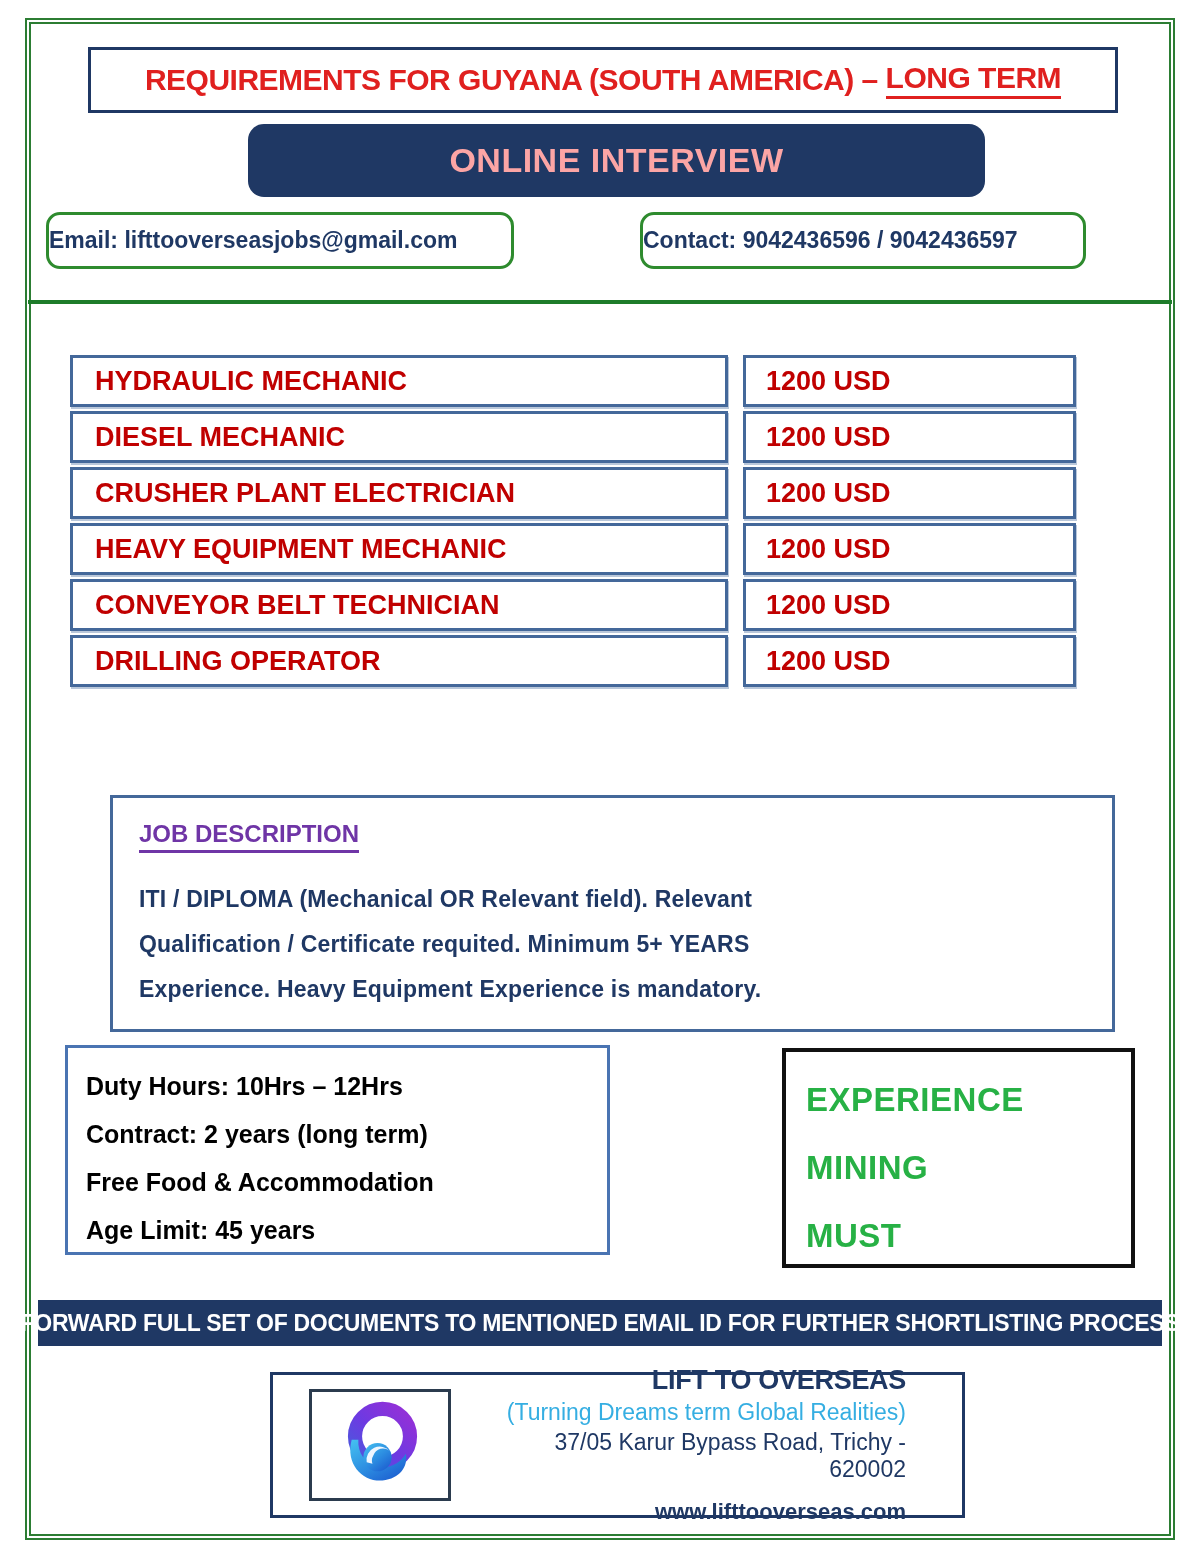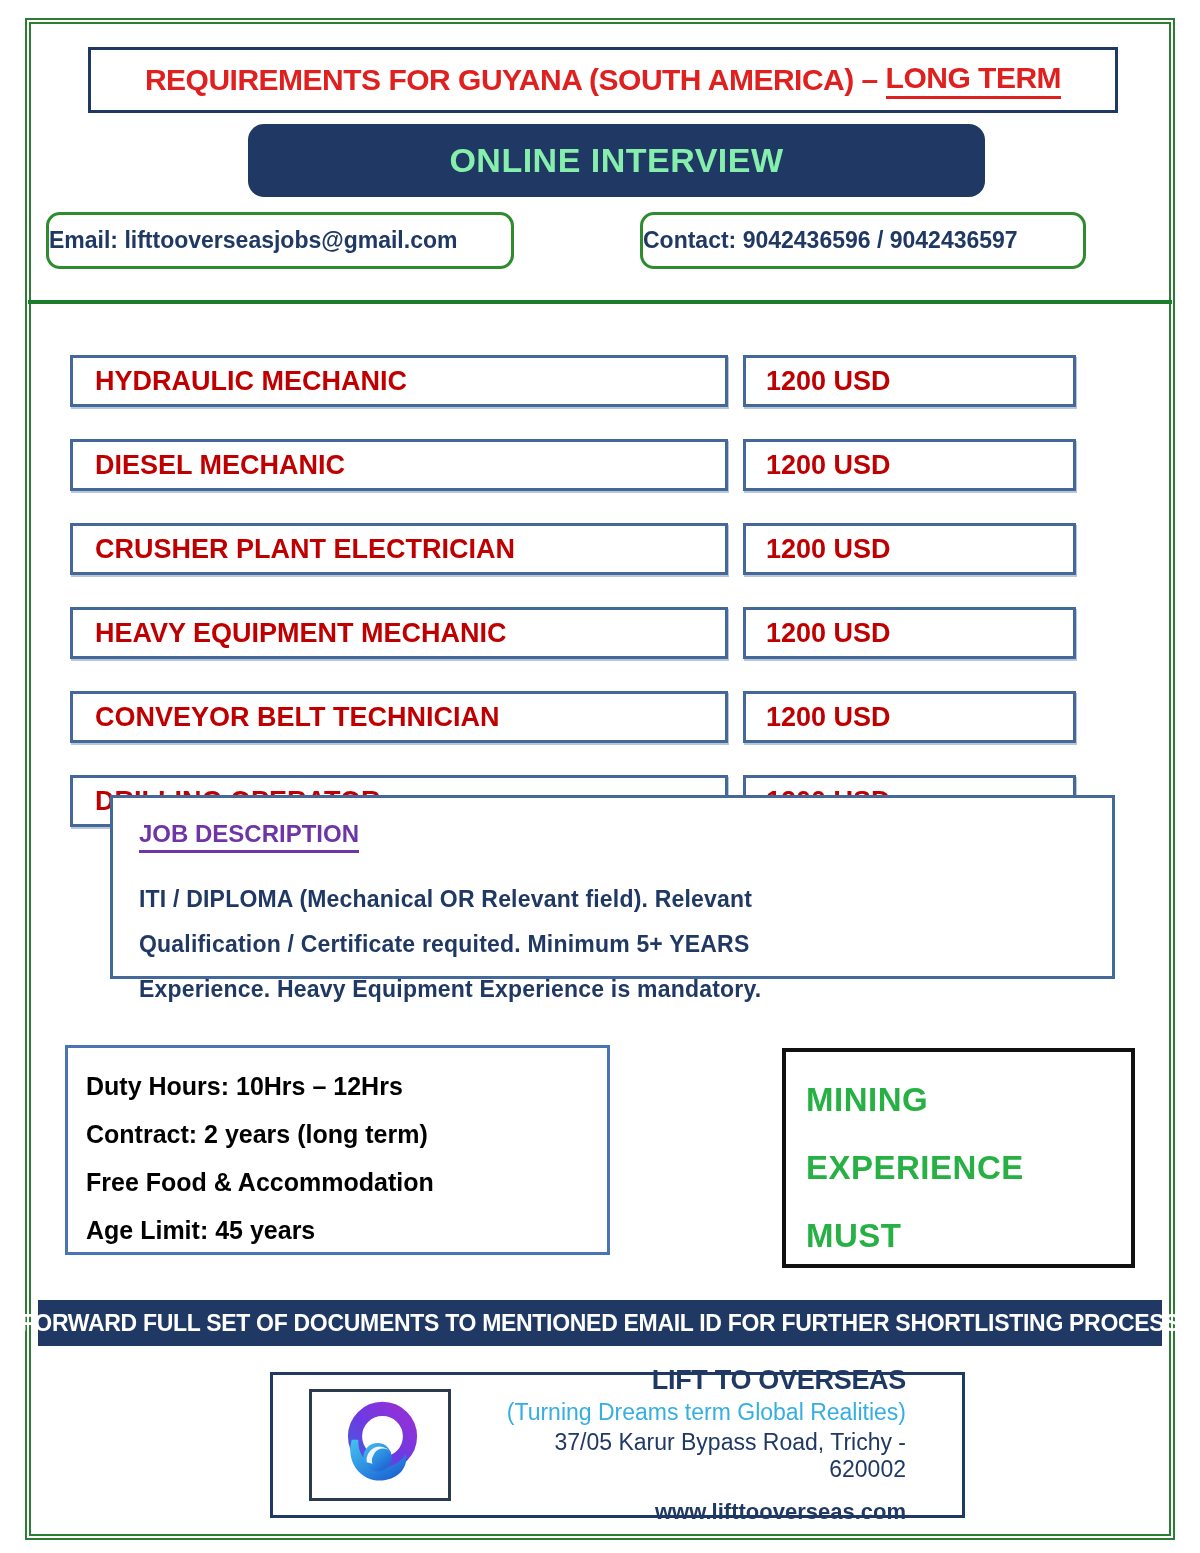--- a/index.html
+++ b/index.html
@@ -29,50 +29,50 @@
     display: flex; align-items: center; justify-content: center;
     color: #e0201f; font-weight: bold; font-size: 30px; letter-spacing: -0.5px;
     white-space: pre;
   }
   .title-box .u { border-bottom: 3px solid #e0201f; padding-bottom: 1px; }
 
   .interview-bar {
     left: 248px; top: 124px; width: 737px; height: 73px;
     background: #1f3864; border-radius: 16px;
     display: flex; align-items: center; justify-content: center;
-    color: #86efac; font-weight: bold; font-size: 34px; letter-spacing: 0.5px;
+    color: #fca5a5; font-weight: bold; font-size: 34px; letter-spacing: 0.5px;
   }
 
   .pill {
     height: 57px; top: 212px;
     border: 3px solid #2e8b2e; border-radius: 14px; background: #fff;
     display: flex; align-items: center; justify-content: flex-start;
     color: #1f3864; font-weight: bold; font-size: 23px;
   }
   .pill.email { left: 46px; width: 468px; }
   .pill.contact { left: 640px; width: 446px; }
 
   
   .job-list {
     left: 70px; top: 355px; width: 1006px;
-    display: flex; flex-direction: column; gap: 32px;
+    display: flex; flex-direction: column; gap: 4px;
   }
   .job-row { display: flex; gap: 15px; height: 52px; }
   .job-title-box, .job-salary-box {
     border: 3px solid #44689a; background: #fff;
     box-shadow: 1px 2px 0 #b9c7da;
     display: flex; align-items: center;
     color: #c00000; font-weight: bold; font-size: 27px;
   }
   .job-title-box { width: 658px; padding-left: 22px; }
   .job-salary-box { width: 333px; padding-left: 20px; }
 
   
   .desc-box {
-    left: 110px; top: 795px; width: 1005px; height: 184px;
+    left: 110px; top: 795px; width: 1005px; height: 237px;
     border: 3px solid #44689a; background: #fff;
     padding: 22px 26px;
   }
   .desc-heading {
     display: inline-block;
     color: #6f35a6; font-weight: bold; font-size: 24px;
     border-bottom: 3px solid #6f35a6; padding-bottom: 2px;
     margin-bottom: 24px;
   }
   .desc-line {
@@ -210,22 +210,22 @@
 </div>
 
 <div class="abs terms-box">
   <div class="terms-line">Duty Hours: 10Hrs – 12Hrs</div>
   <div class="terms-line">Contract: 2 years (long term)</div>
   <div class="terms-line">Free Food &amp; Accommodation</div>
   <div class="terms-line">Age Limit: 45 years</div>
 </div>
 
 <div class="abs mining-box">
+  <div class="mining-line">EXPERIENCE</div>
   <div class="mining-line">MINING</div>
-  <div class="mining-line">EXPERIENCE</div>
   <div class="mining-line">MUST</div>
 </div>
 
 <div class="abs banner">
   <span>FORWARD FULL SET OF DOCUMENTS TO MENTIONED EMAIL ID FOR FURTHER SHORTLISTING PROCESS</span>
 </div>
 
 <div class="abs footer-box">
   <div class="logo-frame">
     <span>

